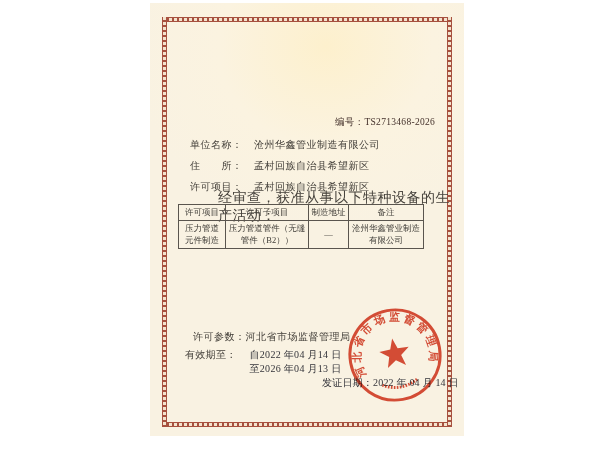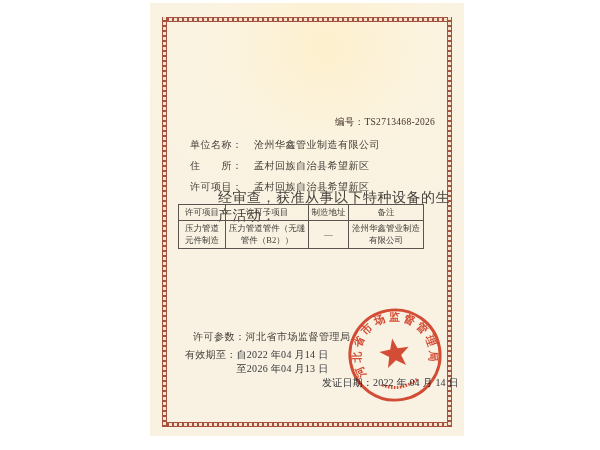--- a/index.html
+++ b/index.html
@@ -40,21 +40,21 @@
   .ltable{position:absolute; left:28px; top:201px; width:245px; border-collapse:collapse;
           font-size:8.5px; color:#3f3c37; text-align:center; table-layout:fixed;font-family:Liberation Serif, serif;}
   .ltable th,.ltable td{border:1px solid var(--tableline); font-weight:normal;
           padding:2px 2px; line-height:1.35; vertical-align:middle;}
   .ltable th{height:13px;}
   .ltable td{height:24px;}
 
   .issuer{position:absolute; left:43px; top:327px; font-size:10px; color:var(--body); letter-spacing:.5px; white-space:pre;}
   .validity{position:absolute; left:35px; top:345px; font-size:10px; color:var(--body); display:flex; letter-spacing:.3px;}
   .validity .vlabel{margin-top:0; white-space:pre;}
-  .vlines{margin-left:0; line-height:13.5px; color:#34343a;}
+  .vlines{margin-left:13px; line-height:13.5px; color:#34343a;}
   .issue-date{position:absolute; left:172px; top:373px; font-size:10px; color:#34343a; letter-spacing:.2px; white-space:pre; z-index:1;}
 
   .seal{position:absolute; left:196px; top:303px; width:98px; height:98px;
         mix-blend-mode:multiply; opacity:.92; transform:rotate(-10deg); z-index:2; pointer-events:none;}
 </style>
 </head>
 <body>
 
 <div class="paper">
 

